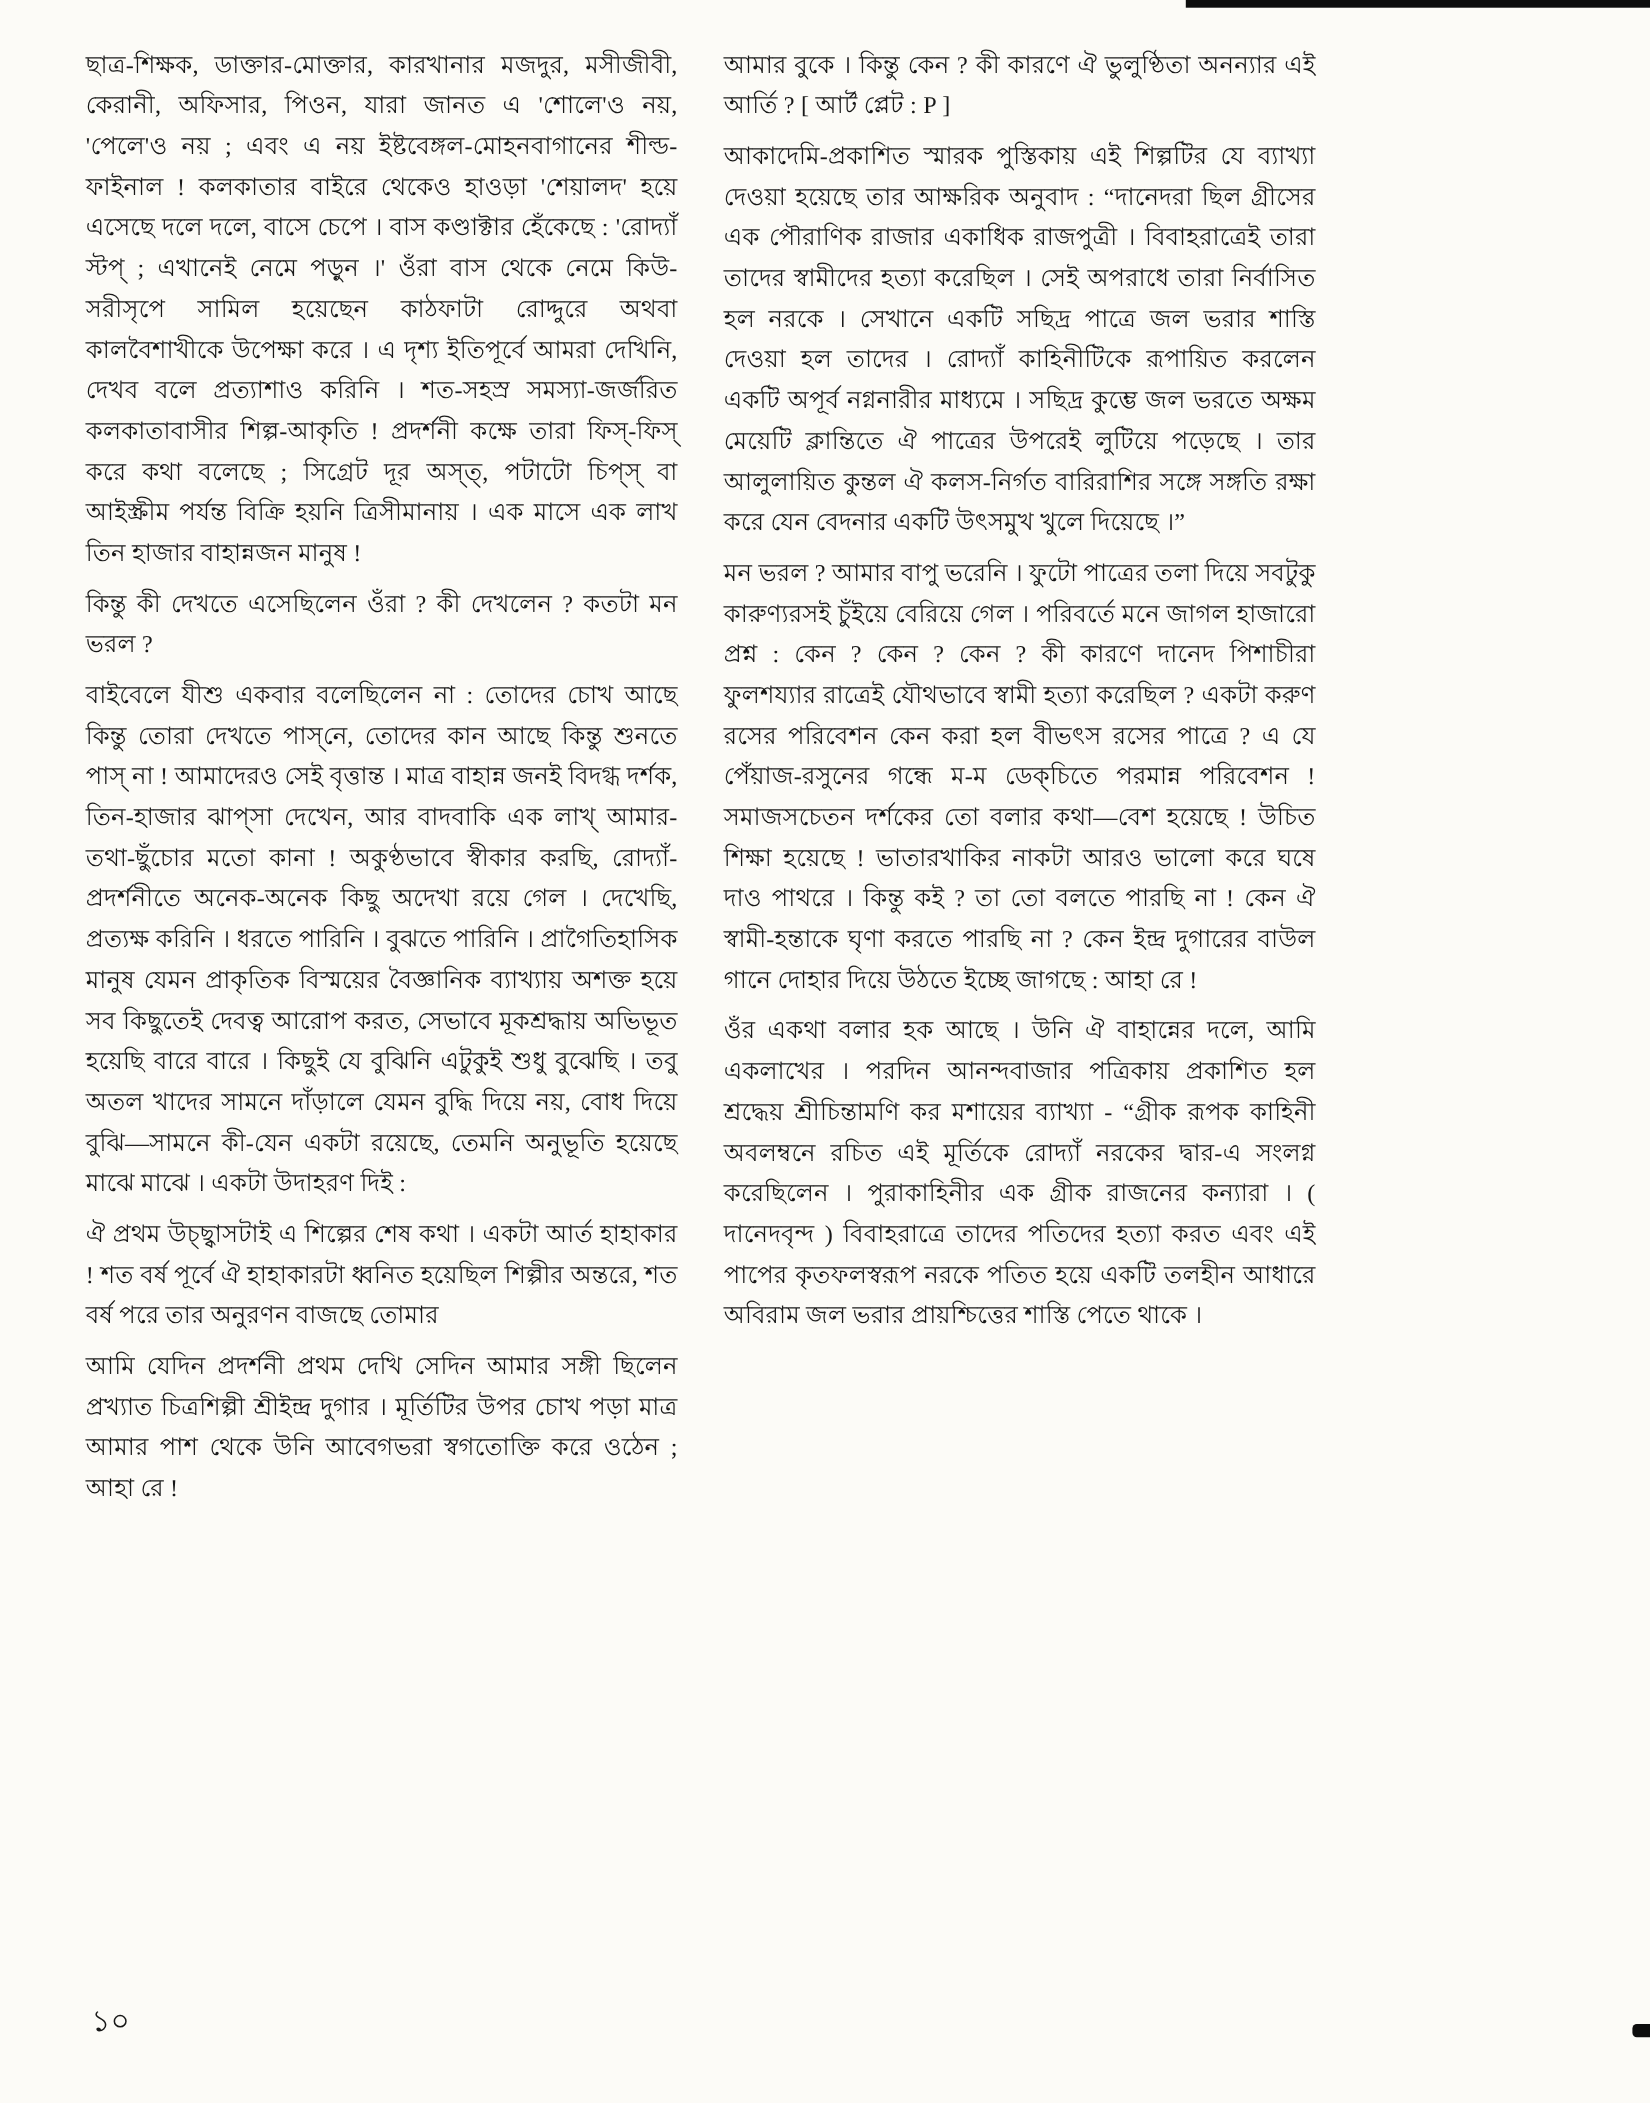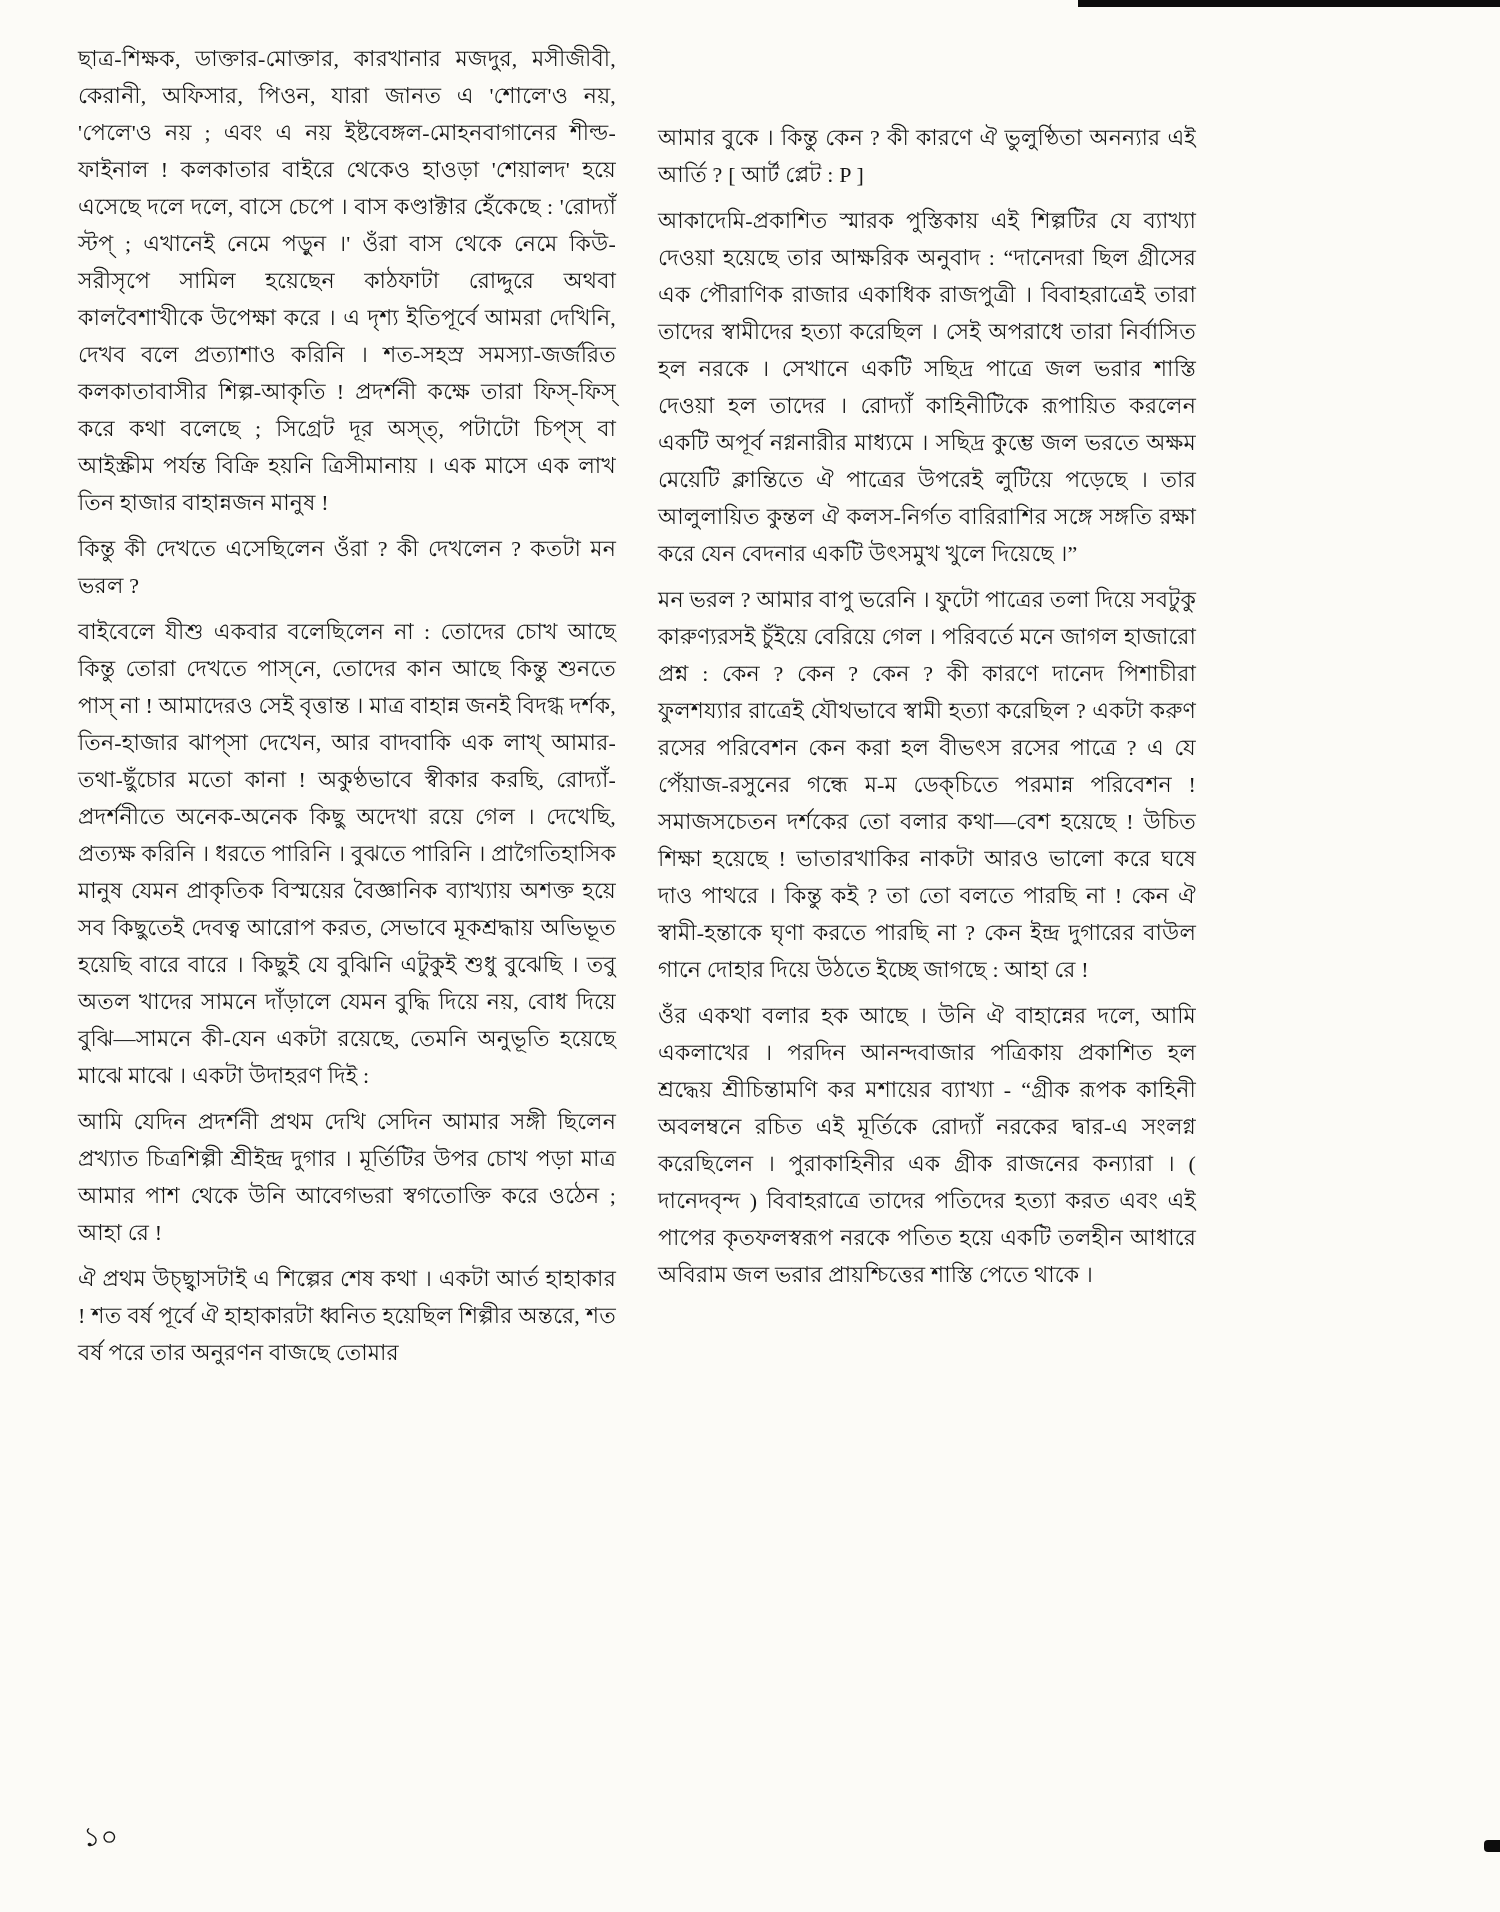--- a/index.html
+++ b/index.html
@@ -33,21 +33,20 @@
     background: #0d0d0d;
     border-radius: 4px 0 0 4px;
   }
   .columns {
     position: absolute;
     top: 40px;
     left: 78px;
     width: 1118px;
     display: flex;
     gap: 42px;
-    align-items: center;
   }
   .col {
     width: 538px;
     flex: 0 0 538px;
   }
   .para {
     margin: 0 0 9px 0;
     font-size: 22px;
     line-height: 37px;
     text-align: justify;
@@ -74,22 +73,22 @@
 <div class="page">
 
   <div class="scan-line-top"></div>
 
   <div class="columns">
 
     <div class="col">
       <p class="para">ছাত্র-শিক্ষক, ডাক্তার-মোক্তার, কারখানার মজদুর, মসীজীবী, কেরানী, অফিসার, পিওন, যারা জানত এ 'শোলে'ও নয়, 'পেলে'ও নয় ; এবং এ নয় ইষ্টবেঙ্গল-মোহনবাগানের শীল্ড-ফাইনাল ! কলকাতার বাইরে থেকেও হাওড়া 'শেয়ালদ' হয়ে এসেছে দলে দলে, বাসে চেপে । বাস কণ্ডাক্টার হেঁকেছে : 'রোদ্যাঁ স্টপ্ ; এখানেই নেমে পড়ুন ।' ওঁরা বাস থেকে নেমে কিউ-সরীসৃপে সামিল হয়েছেন কাঠফাটা রোদ্দুরে অথবা কালবৈশাখীকে উপেক্ষা করে । এ দৃশ্য ইতিপূর্বে আমরা দেখিনি, দেখব বলে প্রত্যাশাও করিনি । শত-সহস্র সমস্যা-জর্জরিত কলকাতাবাসীর শিল্প-আকৃতি ! প্রদর্শনী কক্ষে তারা ফিস্-ফিস্ করে কথা বলেছে ; সিগ্রেট দূর অস্ত্, পটাটো চিপ্‌স্ বা আইস্ক্রীম পর্যন্ত বিক্রি হয়নি ত্রিসীমানায় । এক মাসে  এক লাখ তিন হাজার বাহান্নজন মানুষ !</p>
       <p class="para">কিন্তু কী দেখতে এসেছিলেন ওঁরা ?  কী দেখলেন ? কতটা মন ভরল ?</p>
       <p class="para">বাইবেলে যীশু একবার বলেছিলেন না : তোদের চোখ আছে কিন্তু তোরা দেখতে পাস্‌নে, তোদের কান আছে কিন্তু শুনতে পাস্ না ! আমাদেরও সেই বৃত্তান্ত । মাত্র বাহান্ন জনই বিদগ্ধ দর্শক, তিন-হাজার ঝাপ্‌সা দেখেন, আর বাদবাকি এক লাখ্ আমার-তথা-ছুঁচোর মতো কানা ! অকুণ্ঠভাবে স্বীকার করছি, রোদ্যাঁ-প্রদর্শনীতে অনেক-অনেক কিছু অদেখা রয়ে গেল ।  দেখেছি, প্রত্যক্ষ করিনি ।  ধরতে পারিনি । বুঝতে পারিনি ।  প্রাগৈতিহাসিক মানুষ যেমন প্রাকৃতিক বিস্ময়ের বৈজ্ঞানিক ব্যাখ্যায় অশক্ত হয়ে সব কিছুতেই দেবত্ব আরোপ করত, সেভাবে মূকশ্রদ্ধায় অভিভূত হয়েছি বারে বারে ।  কিছুই যে বুঝিনি এটুকুই শুধু বুঝেছি ।  তবু অতল খাদের সামনে দাঁড়ালে যেমন বুদ্ধি দিয়ে নয়, বোধ দিয়ে বুঝি—সামনে কী-যেন একটা রয়েছে, তেমনি অনুভূতি হয়েছে মাঝে মাঝে ।  একটা উদাহরণ দিই :</p>
+      <p class="para">ঐ প্রথম উচ্ছ্বাসটাই এ শিল্পের শেষ কথা ।  একটা আর্ত হাহাকার !  শত বর্ষ পূর্বে ঐ হাহাকারটা ধ্বনিত হয়েছিল শিল্পীর অন্তরে, শত বর্ষ পরে তার অনুরণন বাজছে তোমার</p>
       <p class="para">আমি যেদিন প্রদর্শনী প্রথম দেখি সেদিন আমার সঙ্গী ছিলেন প্রখ্যাত চিত্রশিল্পী শ্রীইন্দ্র দুগার ।  মূর্তিটির উপর চোখ পড়া মাত্র আমার পাশ থেকে উনি আবেগভরা স্বগতোক্তি করে ওঠেন ; আহা রে !</p>
-      <p class="para">ঐ প্রথম উচ্ছ্বাসটাই এ শিল্পের শেষ কথা ।  একটা আর্ত হাহাকার !  শত বর্ষ পূর্বে ঐ হাহাকারটা ধ্বনিত হয়েছিল শিল্পীর অন্তরে, শত বর্ষ পরে তার অনুরণন বাজছে তোমার</p>
     </div>
 
     <div class="col">
       <p class="para">আমার বুকে ।  কিন্তু কেন ?  কী কারণে ঐ ভুলুণ্ঠিতা অনন্যার এই আর্তি ?  [ আর্ট প্লেট : P ]</p>
       <p class="para">আকাদেমি-প্রকাশিত স্মারক পুস্তিকায় এই শিল্পটির যে ব্যাখ্যা দেওয়া হয়েছে তার আক্ষরিক অনুবাদ : “দানেদরা ছিল গ্রীসের এক পৌরাণিক রাজার একাধিক রাজপুত্রী । বিবাহরাত্রেই তারা তাদের স্বামীদের হত্যা করেছিল ।  সেই অপরাধে তারা নির্বাসিত হল নরকে ।  সেখানে একটি সছিদ্র পাত্রে জল ভরার শাস্তি দেওয়া হল তাদের ।  রোদ্যাঁ কাহিনীটিকে রূপায়িত করলেন একটি অপূর্ব নগ্ননারীর মাধ্যমে ।  সছিদ্র কুম্ভে জল ভরতে অক্ষম মেয়েটি ক্লান্তিতে ঐ পাত্রের উপরেই লুটিয়ে পড়েছে ।  তার আলুলায়িত কুন্তল ঐ কলস-নির্গত বারিরাশির সঙ্গে সঙ্গতি রক্ষা করে যেন বেদনার একটি উৎসমুখ খুলে দিয়েছে ।”</p>
       <p class="para">মন ভরল ?  আমার বাপু ভরেনি ।  ফুটো পাত্রের তলা দিয়ে সবটুকু কারুণ্যরসই চুঁইয়ে বেরিয়ে গেল ।  পরিবর্তে মনে জাগল হাজারো প্রশ্ন : কেন ?  কেন ?  কেন ?  কী কারণে দানেদ পিশাচীরা ফুলশয্যার রাত্রেই যৌথভাবে স্বামী হত্যা করেছিল ? একটা করুণ রসের পরিবেশন কেন করা হল বীভৎস রসের পাত্রে ?  এ যে পেঁয়াজ-রসুনের গন্ধে ম-ম ডেক্‌চিতে পরমান্ন  পরিবেশন !  সমাজসচেতন দর্শকের তো বলার কথা—বেশ হয়েছে !   উচিত শিক্ষা হয়েছে ! ভাতারখাকির নাকটা আরও ভালো করে ঘষে দাও পাথরে । কিন্তু কই ?  তা তো বলতে পারছি না !  কেন ঐ স্বামী-হন্তাকে ঘৃণা করতে পারছি না ?  কেন ইন্দ্র দুগারের বাউল গানে দোহার দিয়ে উঠতে ইচ্ছে জাগছে : আহা রে !</p>
       <p class="para">ওঁর একথা বলার হক আছে ।  উনি ঐ বাহান্নের দলে, আমি একলাখের ।  পরদিন আনন্দবাজার পত্রিকায় প্রকাশিত হল শ্রদ্ধেয় শ্রীচিন্তামণি কর মশায়ের ব্যাখ্যা - “গ্রীক রূপক কাহিনী অবলম্বনে রচিত এই মূর্তিকে রোদ্যাঁ নরকের দ্বার-এ সংলগ্ন করেছিলেন ।  পুরাকাহিনীর এক গ্রীক রাজনের কন্যারা । ( দানেদবৃন্দ )  বিবাহরাত্রে তাদের পতিদের হত্যা করত এবং এই পাপের কৃতফলস্বরূপ নরকে পতিত হয়ে একটি তলহীন আধারে অবিরাম জল ভরার প্রায়শ্চিত্তের শাস্তি পেতে থাকে ।</p>
     </div>
 
   </div>

